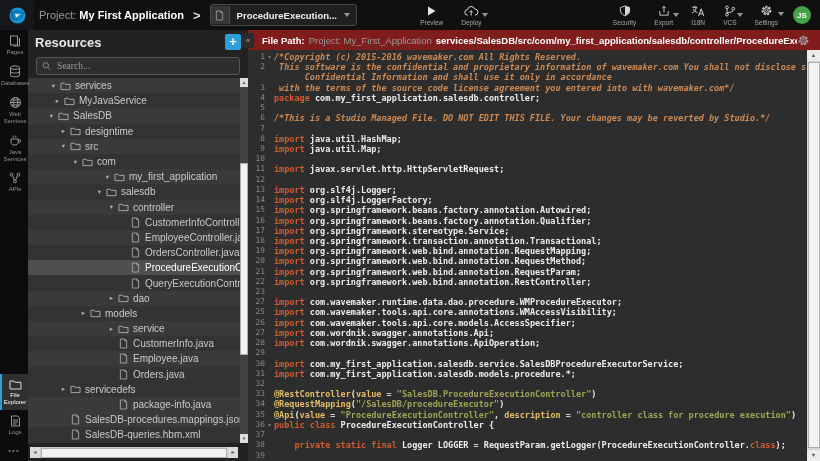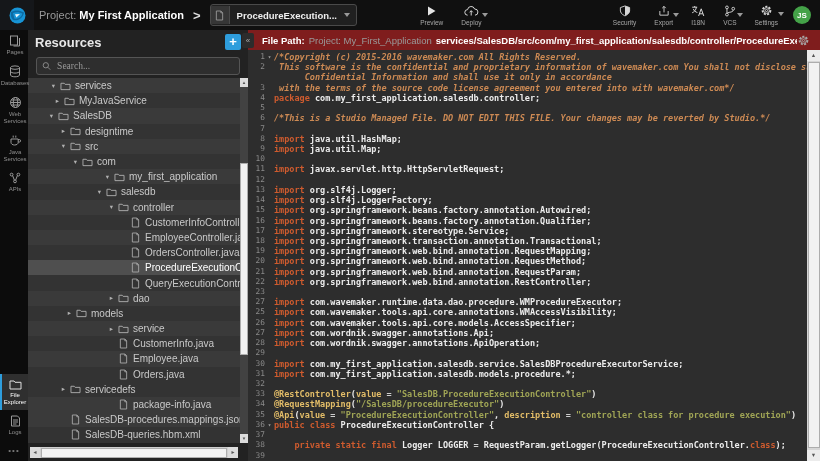--- a/index.html
+++ b/index.html
@@ -366,21 +366,21 @@
       </div>
       <div class="trow alt" style="padding-left: 78px;">
         <span class="arrow">▸</span>
         <span class="ticon">
           <svg width="11" height="10" viewBox="0 0 12 11">
             <path d="M1 2.5 h3.6 l1 1.2 H11 V9.5 H1 Z" fill="none" stroke="#b0b0b0" stroke-width="1"></path>
           </svg>
         </span>
         <span class="tlabel">dao</span>
       </div>
-      <div class="trow" style="padding-left: 36px;">
+      <div class="trow" style="padding-left: 50px;">
         <span class="arrow">▸</span>
         <span class="ticon">
           <svg width="11" height="10" viewBox="0 0 12 11">
             <path d="M1 2.5 h3.6 l1 1.2 H11 V9.5 H1 Z" fill="none" stroke="#b0b0b0" stroke-width="1"></path>
           </svg>
         </span>
         <span class="tlabel">models</span>
       </div>
       <div class="trow alt" style="padding-left: 78px;">
         <span class="arrow">▸</span>

